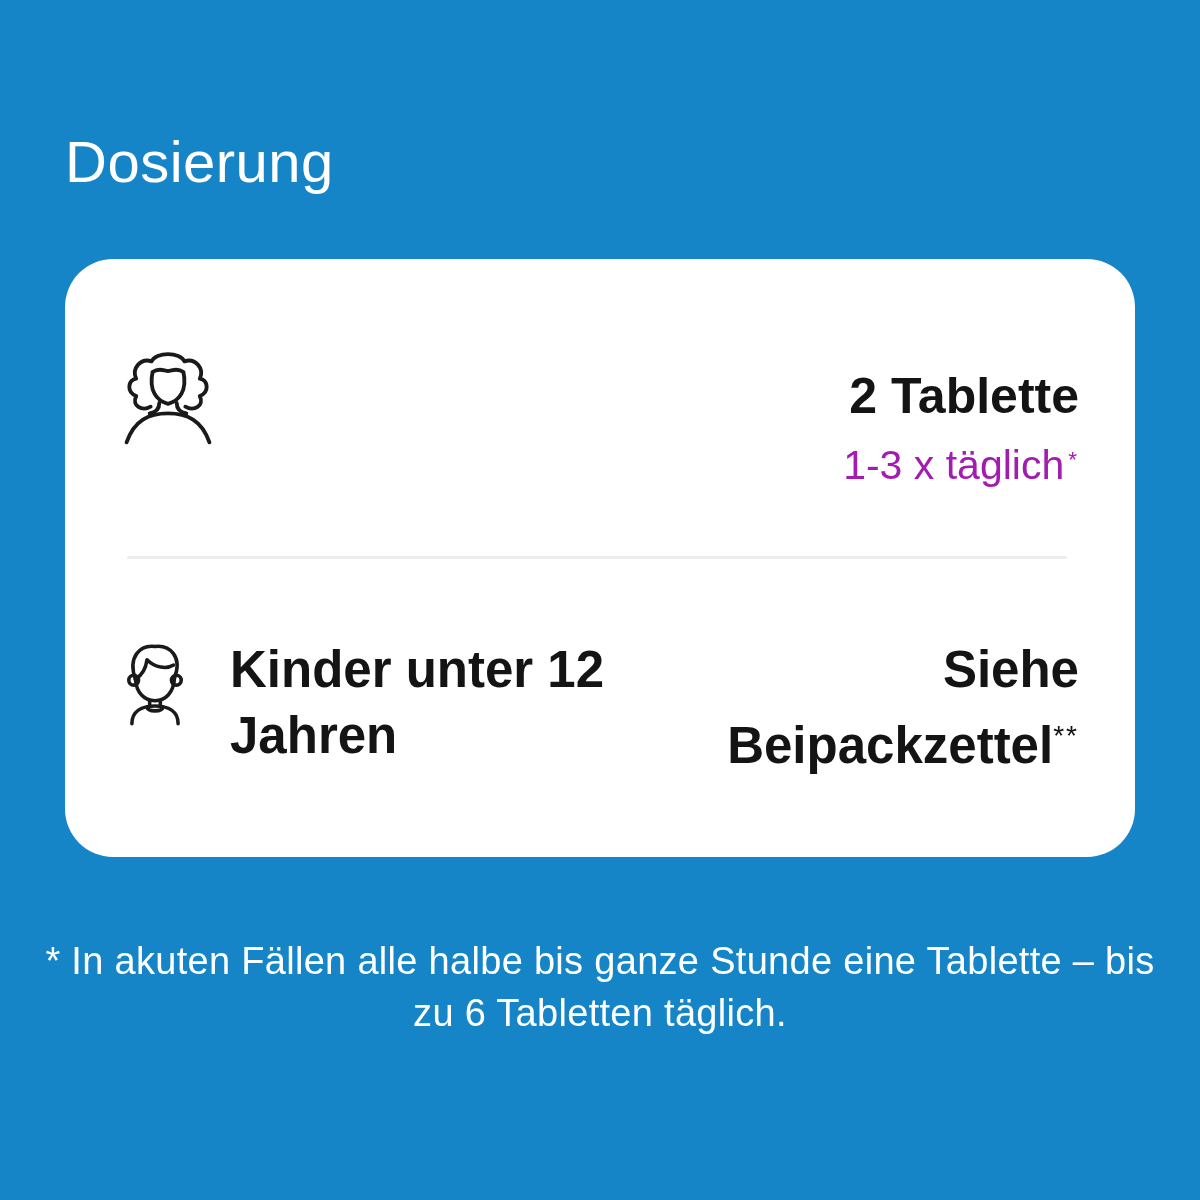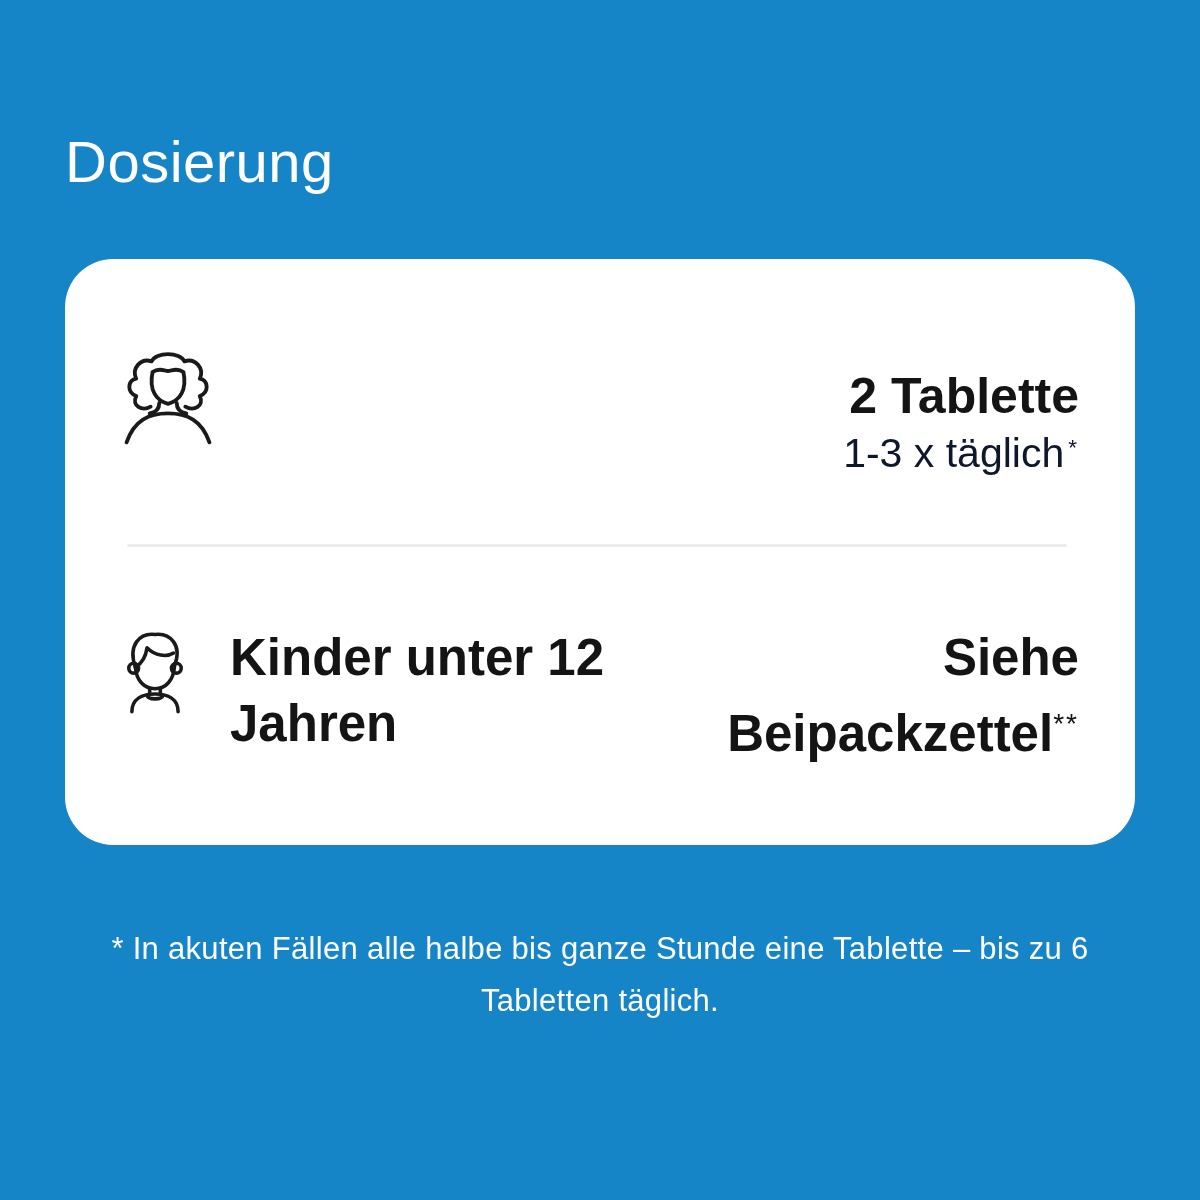--- a/index.html
+++ b/index.html
@@ -52,24 +52,24 @@
     color: #141414;
     flex: 0 0 auto;
   }
   .dose-adults { margin-top: 24px; }
   .dose-main {
     font-size: 50px;
     font-weight: 800;
     line-height: 54px;
   }
   .dose-sub {
-    margin-top: 0;
+    margin-top: 12px;
     font-size: 41px;
     font-weight: 400;
-    color: #0f172a;
+    color: #a21caf;
     line-height: 50px;
   }
   .dose-children {
     font-size: 51px;
     font-weight: 800;
     line-height: 66px;
   }
   .dose-main-inline { white-space: pre-line; }
   .mark {
     font-size: 0.55em;
@@ -84,21 +84,21 @@
     border-radius: 2px;
     margin: 66px 12px 78px 12px;
   }
   .footnotes {
     margin: 78px auto 0;
     width: 1110px;
     text-align: center;
     color: #ffffff;
   }
   .footnote {
-    font-size: 31px;
+    font-size: 38px;
     font-weight: 400;
     line-height: 52px;
     letter-spacing: 0.3px;
     text-align: center;
   }
   .footnote + .footnote { margin-top: 34px; }
 </style>
 </head>
 <body>
 

